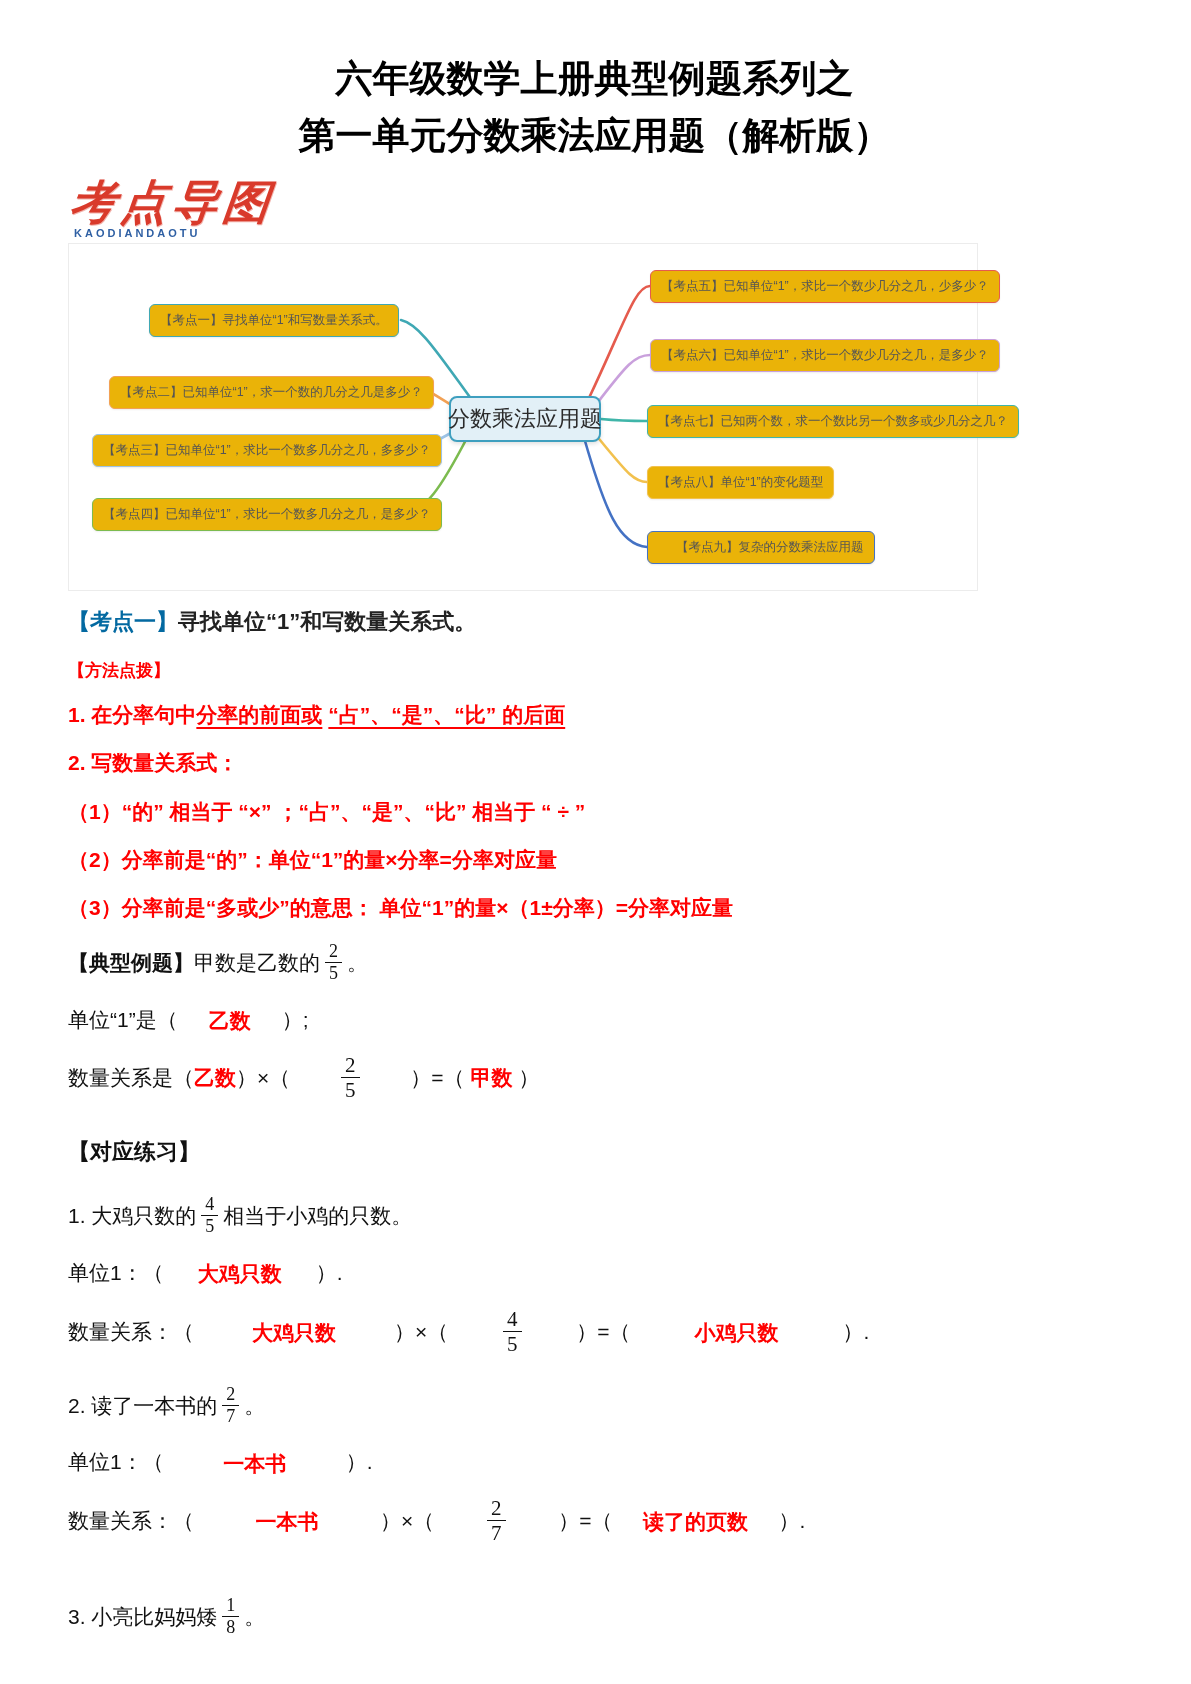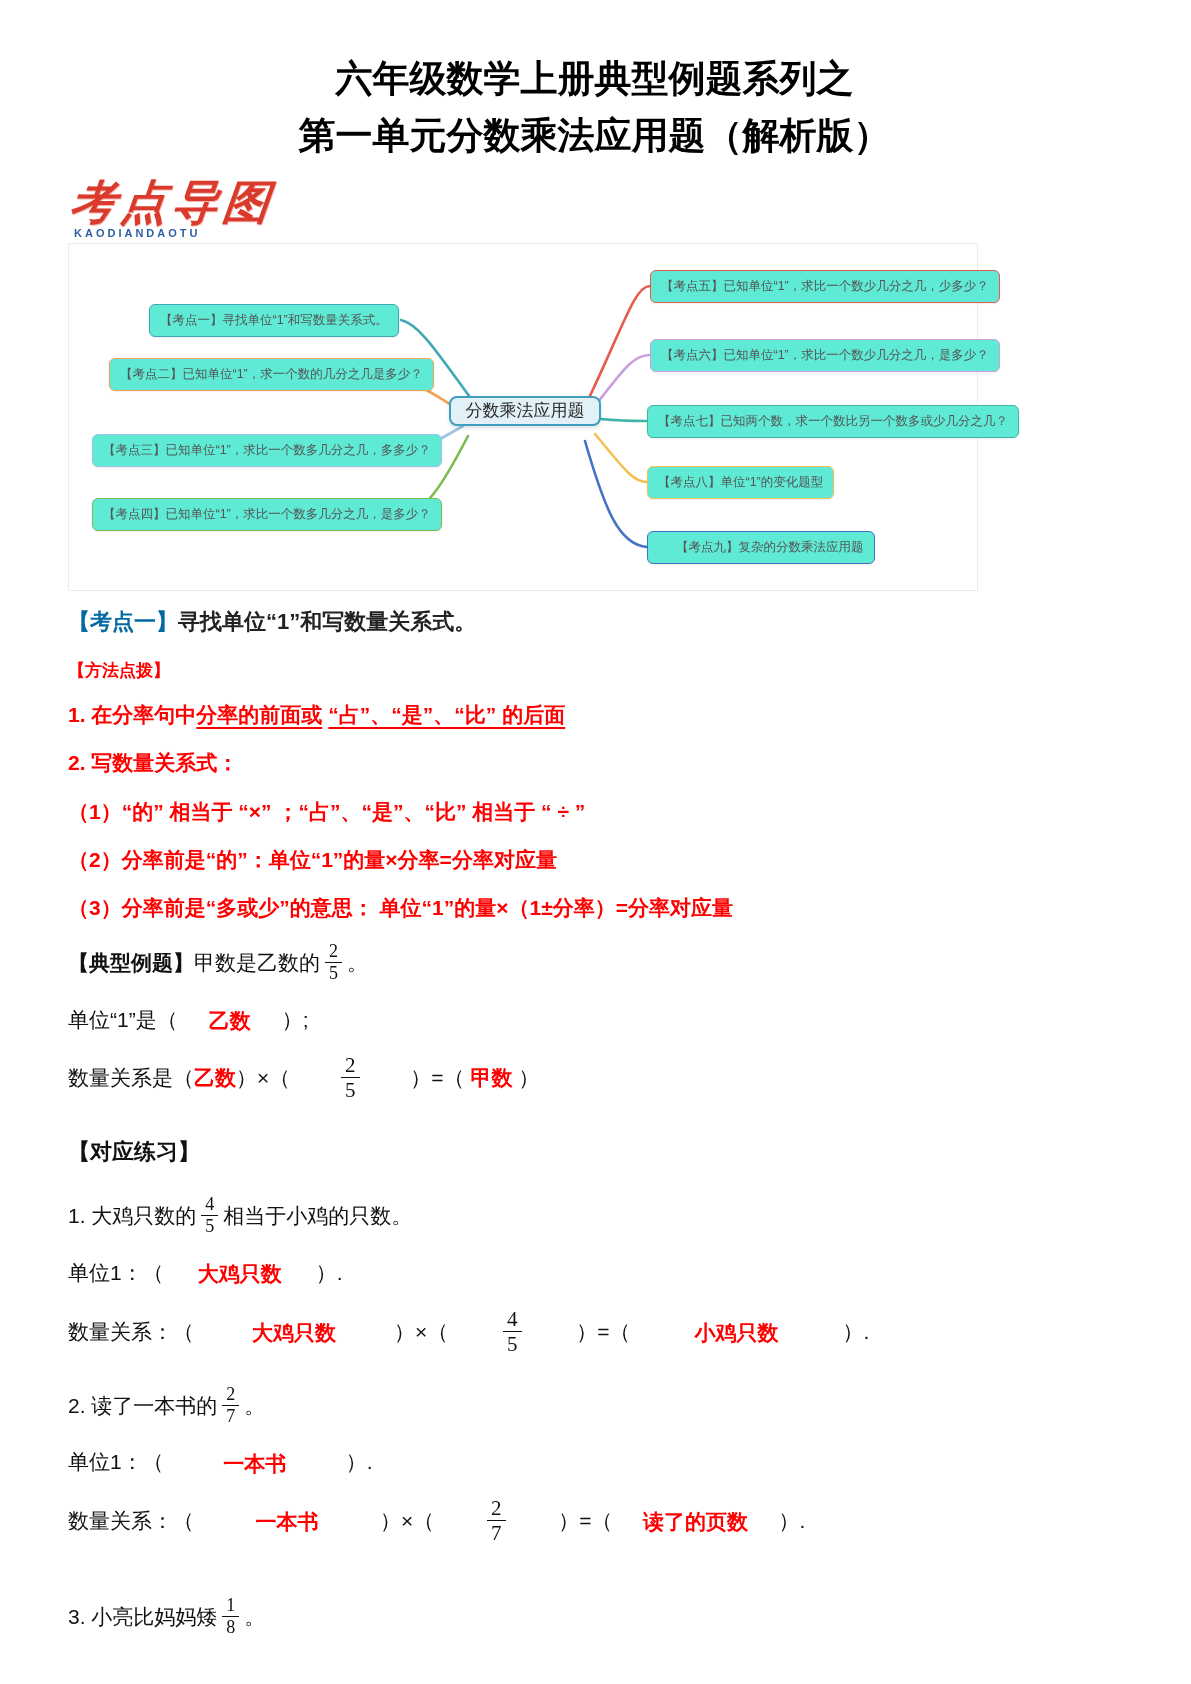--- a/index.html
+++ b/index.html
@@ -12,22 +12,22 @@
 
   
   .banner { margin:14px 0 4px 2px; }
   .banner-text { display:inline-block; font-family:"Liberation Serif", serif; font-size:46px; font-weight:bold; font-style:italic; color:#D93A2B; letter-spacing:5px; transform:skewX(-6deg); text-shadow:1px 1px 0 #f2b4ad; line-height:1.05; }
   .banner-sub { font-size:11px; font-weight:bold; color:#2E5FA3; letter-spacing:3px; margin:0 0 0 4px; }
 
   
   .mindmap { position:relative; width:910px; height:348px; border:1px solid #ececec; background:#fff; margin-top:4px; }
   .mm-lines { position:absolute; left:0; top:0; }
   .mm-lines path { fill:none; stroke-width:2.6; stroke-linecap:round; }
-  .mm-node { position:absolute; background:#5eead4; border:1.6px solid #999; border-radius:6px; padding:7px 10px; font-size:12.5px; color:#555; white-space:nowrap; box-shadow:0 1px 2px rgba(0,0,0,.07); z-index:2; }
-  .mm-center { left:380px; top:152px; width:152px; height:30px; display:flex; align-items:center; justify-content:center; font-size:17px; color:#2b2b2b; background:#E2F0F7; border-width:2px; border-radius:8px; padding:0; box-shadow:0 2px 4px rgba(0,0,0,.12); }
+  .mm-node { position:absolute; background:#eab308; border:1.6px solid #999; border-radius:6px; padding:7px 10px; font-size:12.5px; color:#555; white-space:nowrap; box-shadow:0 1px 2px rgba(0,0,0,.07); z-index:2; }
+  .mm-center { left:380px; top:152px; width:152px; height:46px; display:flex; align-items:center; justify-content:center; font-size:22px; color:#2b2b2b; background:#E2F0F7; border-width:2px; border-radius:8px; padding:0; box-shadow:0 2px 4px rgba(0,0,0,.12); }
 
   
   .sec-heading { font-size:22px; font-weight:bold; margin-top:16px; line-height:1.35; }
   .sec-tag { color:#0369a1; }
   .sec-rest { color:#222; }
   .method-h { color:#FF0000; font-size:17px; font-weight:bold; margin-top:22px; }
   .red-line { color:#FF0000; font-size:21px; font-weight:bold; margin-top:18px; line-height:1.45; }
   .ul { text-decoration:underline; text-underline-offset:5px; }
   .gap-left { margin-left:6px; }
   .black-line { color:#111; font-size:21px; margin-top:20px; line-height:1.45; }
@@ -68,21 +68,21 @@
       <path d="M 520 154 C 556 78 566 42 581 42" stroke="#E55B4D" style="stroke: rgb(229, 91, 77);"></path>
       <path d="M 526 162 C 558 120 566 111 581 111" stroke="#C9A0DC" style="stroke: rgb(201, 160, 220);"></path>
       <path d="M 532 175 C 552 177 562 177 578 177" stroke="#3FB5A9" style="stroke: rgb(63, 181, 169);"></path>
       <path d="M 526 190 C 556 226 564 238 578 238" stroke="#F2C14E" style="stroke: rgb(242, 193, 78);"></path>
       <path d="M 516 197 C 536 266 550 301 578 303" stroke="#4472C4" style="stroke: rgb(68, 114, 196);"></path>
     </svg>
 
     <div class="mm-node mm-center" style="border-color: rgb(62, 159, 191); background-color: rgb(226, 240, 247);">分数乘法应用题</div>
 
     <div class="mm-node" style="left: 80px; top: 60px; border-color: rgb(63, 168, 180);">【考点一】寻找单位“1”和写数量关系式。</div>
-    <div class="mm-node" style="left: 40px; top: 114px; border-color: rgb(242, 161, 84); text-align: center;">【考点二】已知单位“1”，求一个数的几分之几是多少？</div>
+    <div class="mm-node" style="left: 40px; top: 132px; border-color: rgb(242, 161, 84); text-align: center;">【考点二】已知单位“1”，求一个数的几分之几是多少？</div>
     <div class="mm-node" style="left: 23px; top: 190px; border-color: rgb(157, 195, 230);">【考点三】已知单位“1”，求比一个数多几分之几，多多少？</div>
     <div class="mm-node" style="left: 23px; top: 254px; border-color: rgb(124, 187, 79);">【考点四】已知单位“1”，求比一个数多几分之几，是多少？</div>
     <div class="mm-node" style="left: 581px; top: 26px; border-color: rgb(229, 91, 77);">【考点五】已知单位“1”，求比一个数少几分之几，少多少？</div>
     <div class="mm-node" style="left: 581px; top: 95px; border-color: rgb(201, 160, 220);">【考点六】已知单位“1”，求比一个数少几分之几，是多少？</div>
     <div class="mm-node" style="left: 578px; top: 161px; border-color: rgb(63, 181, 169);">【考点七】已知两个数，求一个数比另一个数多或少几分之几？</div>
     <div class="mm-node" style="left: 578px; top: 222px; border-color: rgb(242, 193, 78);">【考点八】单位“1”的变化题型</div>
     <div class="mm-node" style="left: 578px; top: 287px; border-color: rgb(68, 114, 196); padding-left: 28px;">【考点九】复杂的分数乘法应用题</div>
   </div>
 
   <p class="sec-heading">

